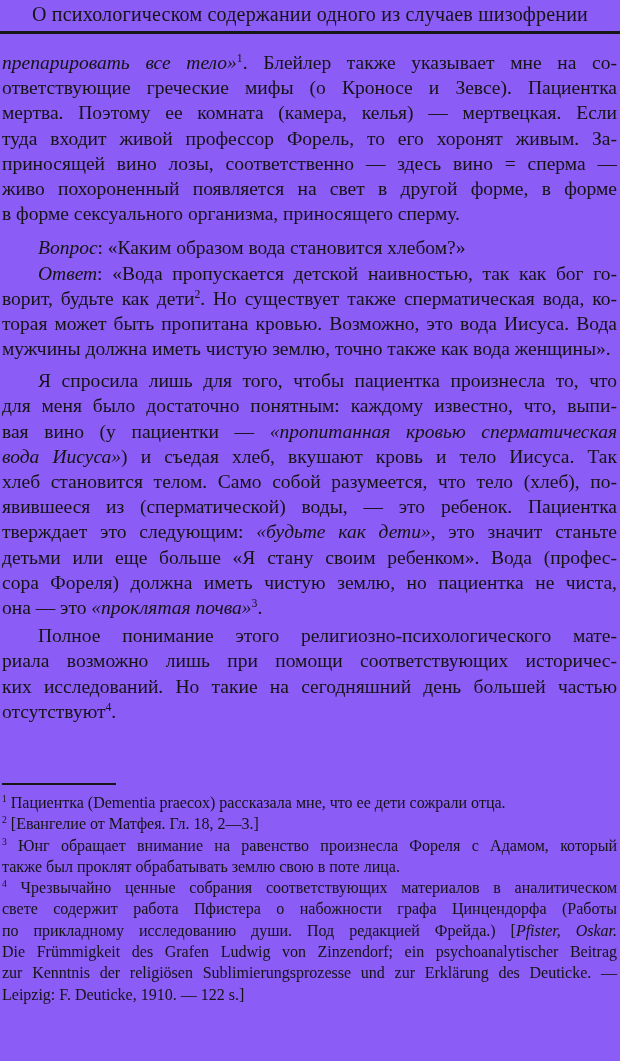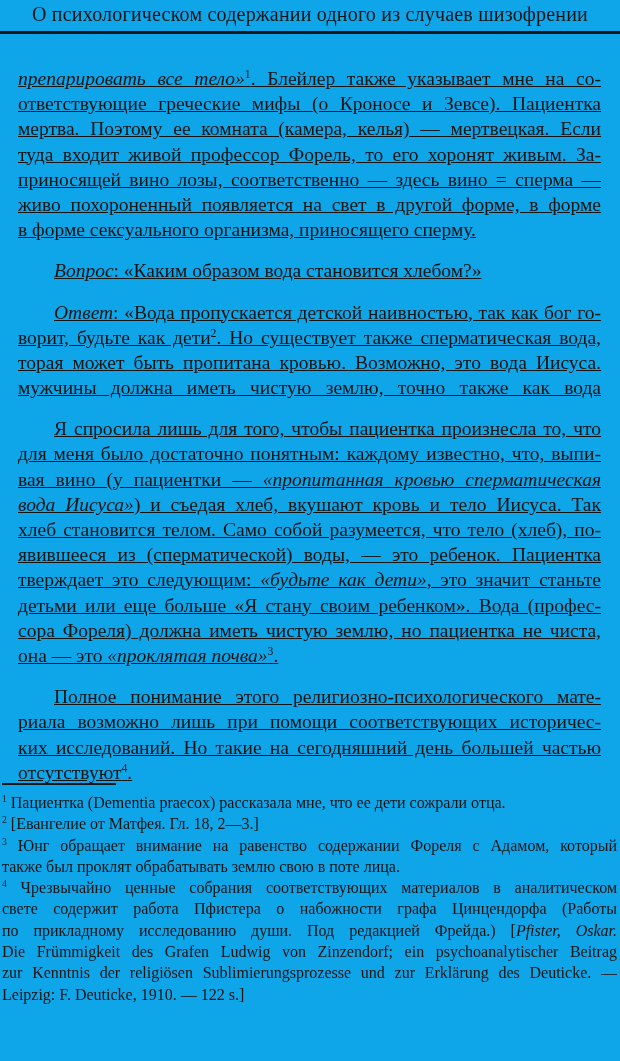--- a/index.html
+++ b/index.html
@@ -6,21 +6,21 @@
   body{
     width:620px;height:1061px;
     background:#f4f4f2;
     font-family:"Liberation Serif","DejaVu Serif",serif;
     color:#141414;
     overflow:hidden;
   }
   .page{
     position:relative;
     width:620px;height:1061px;
-    background:#0ea5e9;
+    background:#8b5cf6;
     overflow:hidden;
   }
   
   .running-head{
     position:absolute;top:3px;left:0;right:0;
     text-align:center;
     font-size:20px;
     letter-spacing:0.2px;
     white-space:nowrap;
   }
@@ -29,21 +29,21 @@
     width:620px;height:2.5px;
     background:#161616;
   }
   
   .body-col{
     position:absolute;top:50px;left:2px;
     width:615px;
     font-size:19.5px;
     line-height:25.2px;
   }
-  .paragraph{margin:16px;text-decoration:underline;}
+  .paragraph{margin:0;}
   .paragraph:nth-child(2){margin-top:9px;}
   .paragraph:nth-child(4){margin-top:7px;}
   .paragraph:nth-child(5){margin-top:3px;}
   .line{
     text-align:justify;
     text-align-last:justify;
     white-space:normal;
     overflow:hidden;
     height:25.2px;
   }
@@ -123,21 +123,21 @@
   <div class="footnote-area">
     <div class="footnote-separator"></div>
     <div class="footnotes-list">
         <div>
           <div class="line last"><sup>1</sup><span> Пациентка (Dementia praecox) рассказала мне, что ее дети сожрали отца.</span></div>
         </div>
         <div>
           <div class="line last"><sup>2</sup><span> [Евангелие от Матфея. Гл. 18, 2—3.]</span></div>
         </div>
         <div>
-          <div class="line"><sup>3</sup><span> Юнг обращает внимание на равенство содержании Фореля с Адамом, который</span></div>
+          <div class="line"><sup>3</sup><span> Юнг обращает внимание на равенство произнесла Фореля с Адамом, который</span></div>
           <div class="line last"><span>также был проклят обрабатывать землю свою в поте лица.</span></div>
         </div>
         <div>
           <div class="line"><sup>4</sup><span> Чрезвычайно ценные собрания соответствующих материалов в аналитическом</span></div>
           <div class="line"><span>свете содержит работа Пфистера о набожности графа Цинцендорфа (Работы</span></div>
           <div class="line"><span>по прикладному исследованию души. Под редакцией Фрейда.) [</span><i>Pfister, Oskar.</i></div>
           <div class="line"><span>Die Frümmigkeit des Grafen Ludwig von Zinzendorf; ein psychoanalytischer Beitrag</span></div>
           <div class="line"><span>zur Kenntnis der religiösen Sublimierungsprozesse und zur Erklärung des Deuticke. —</span></div>
           <div class="line last"><span>Leipzig: F. Deuticke, 1910. — 122 s.]</span></div>
         </div>

